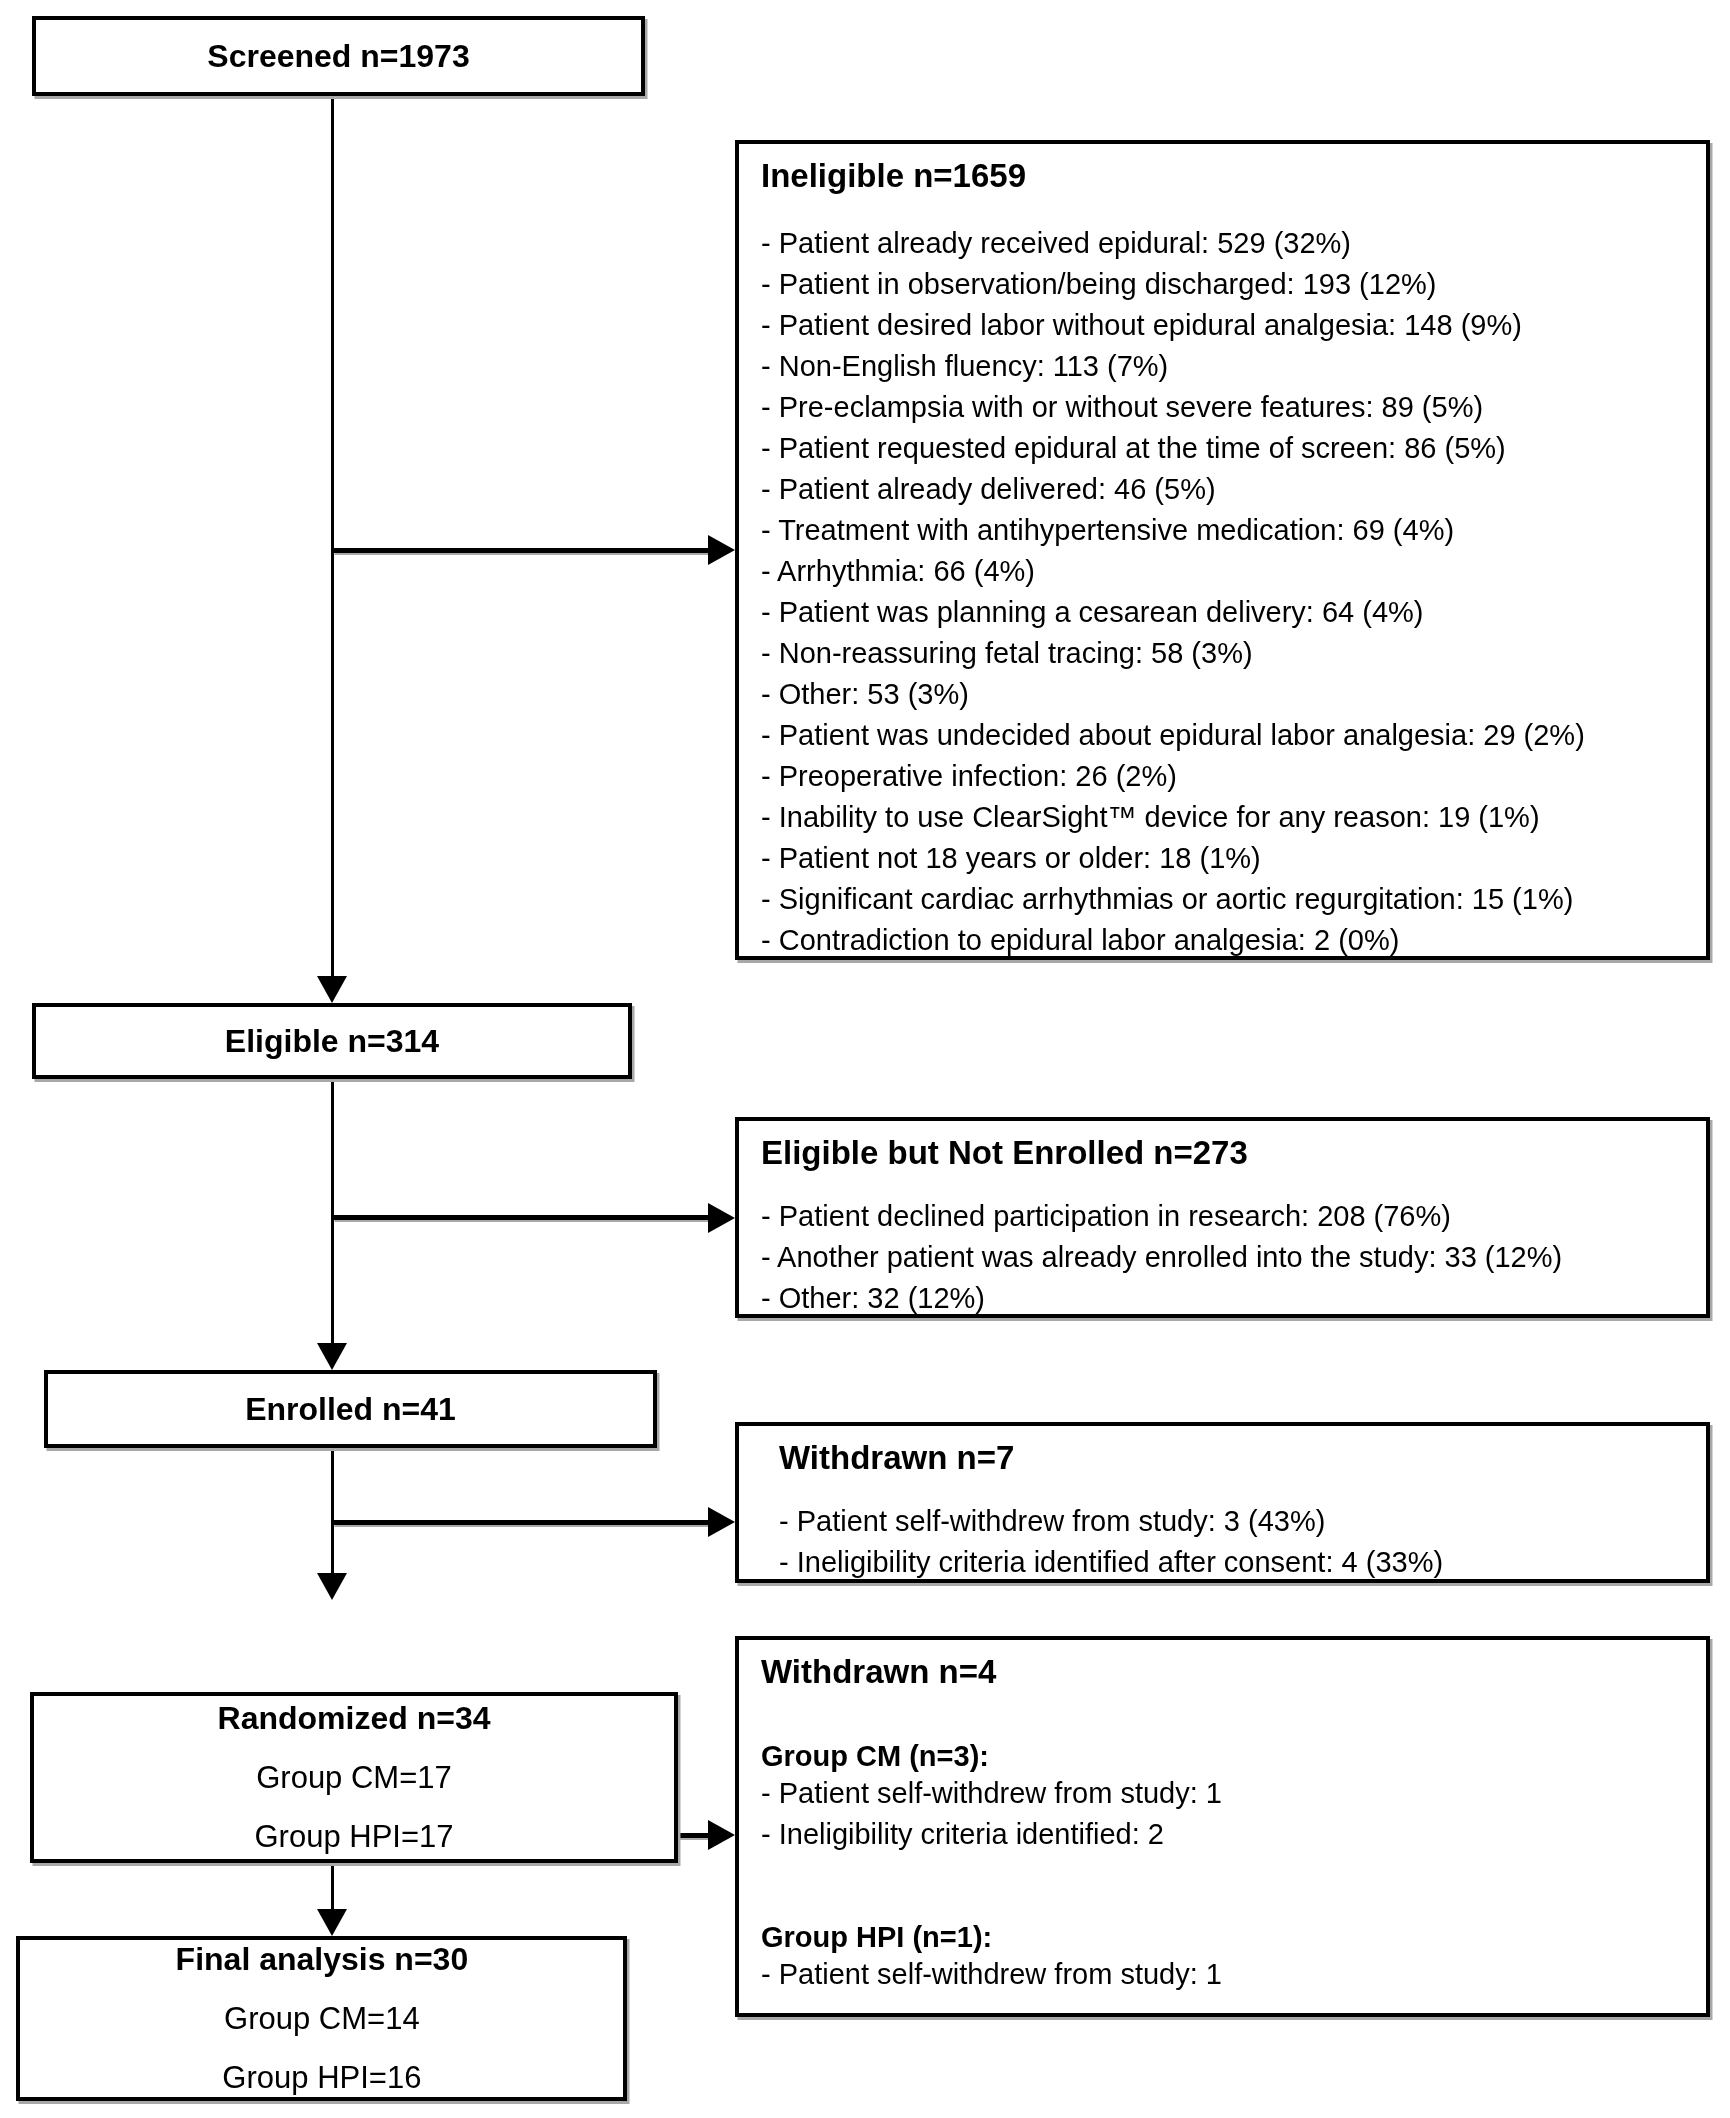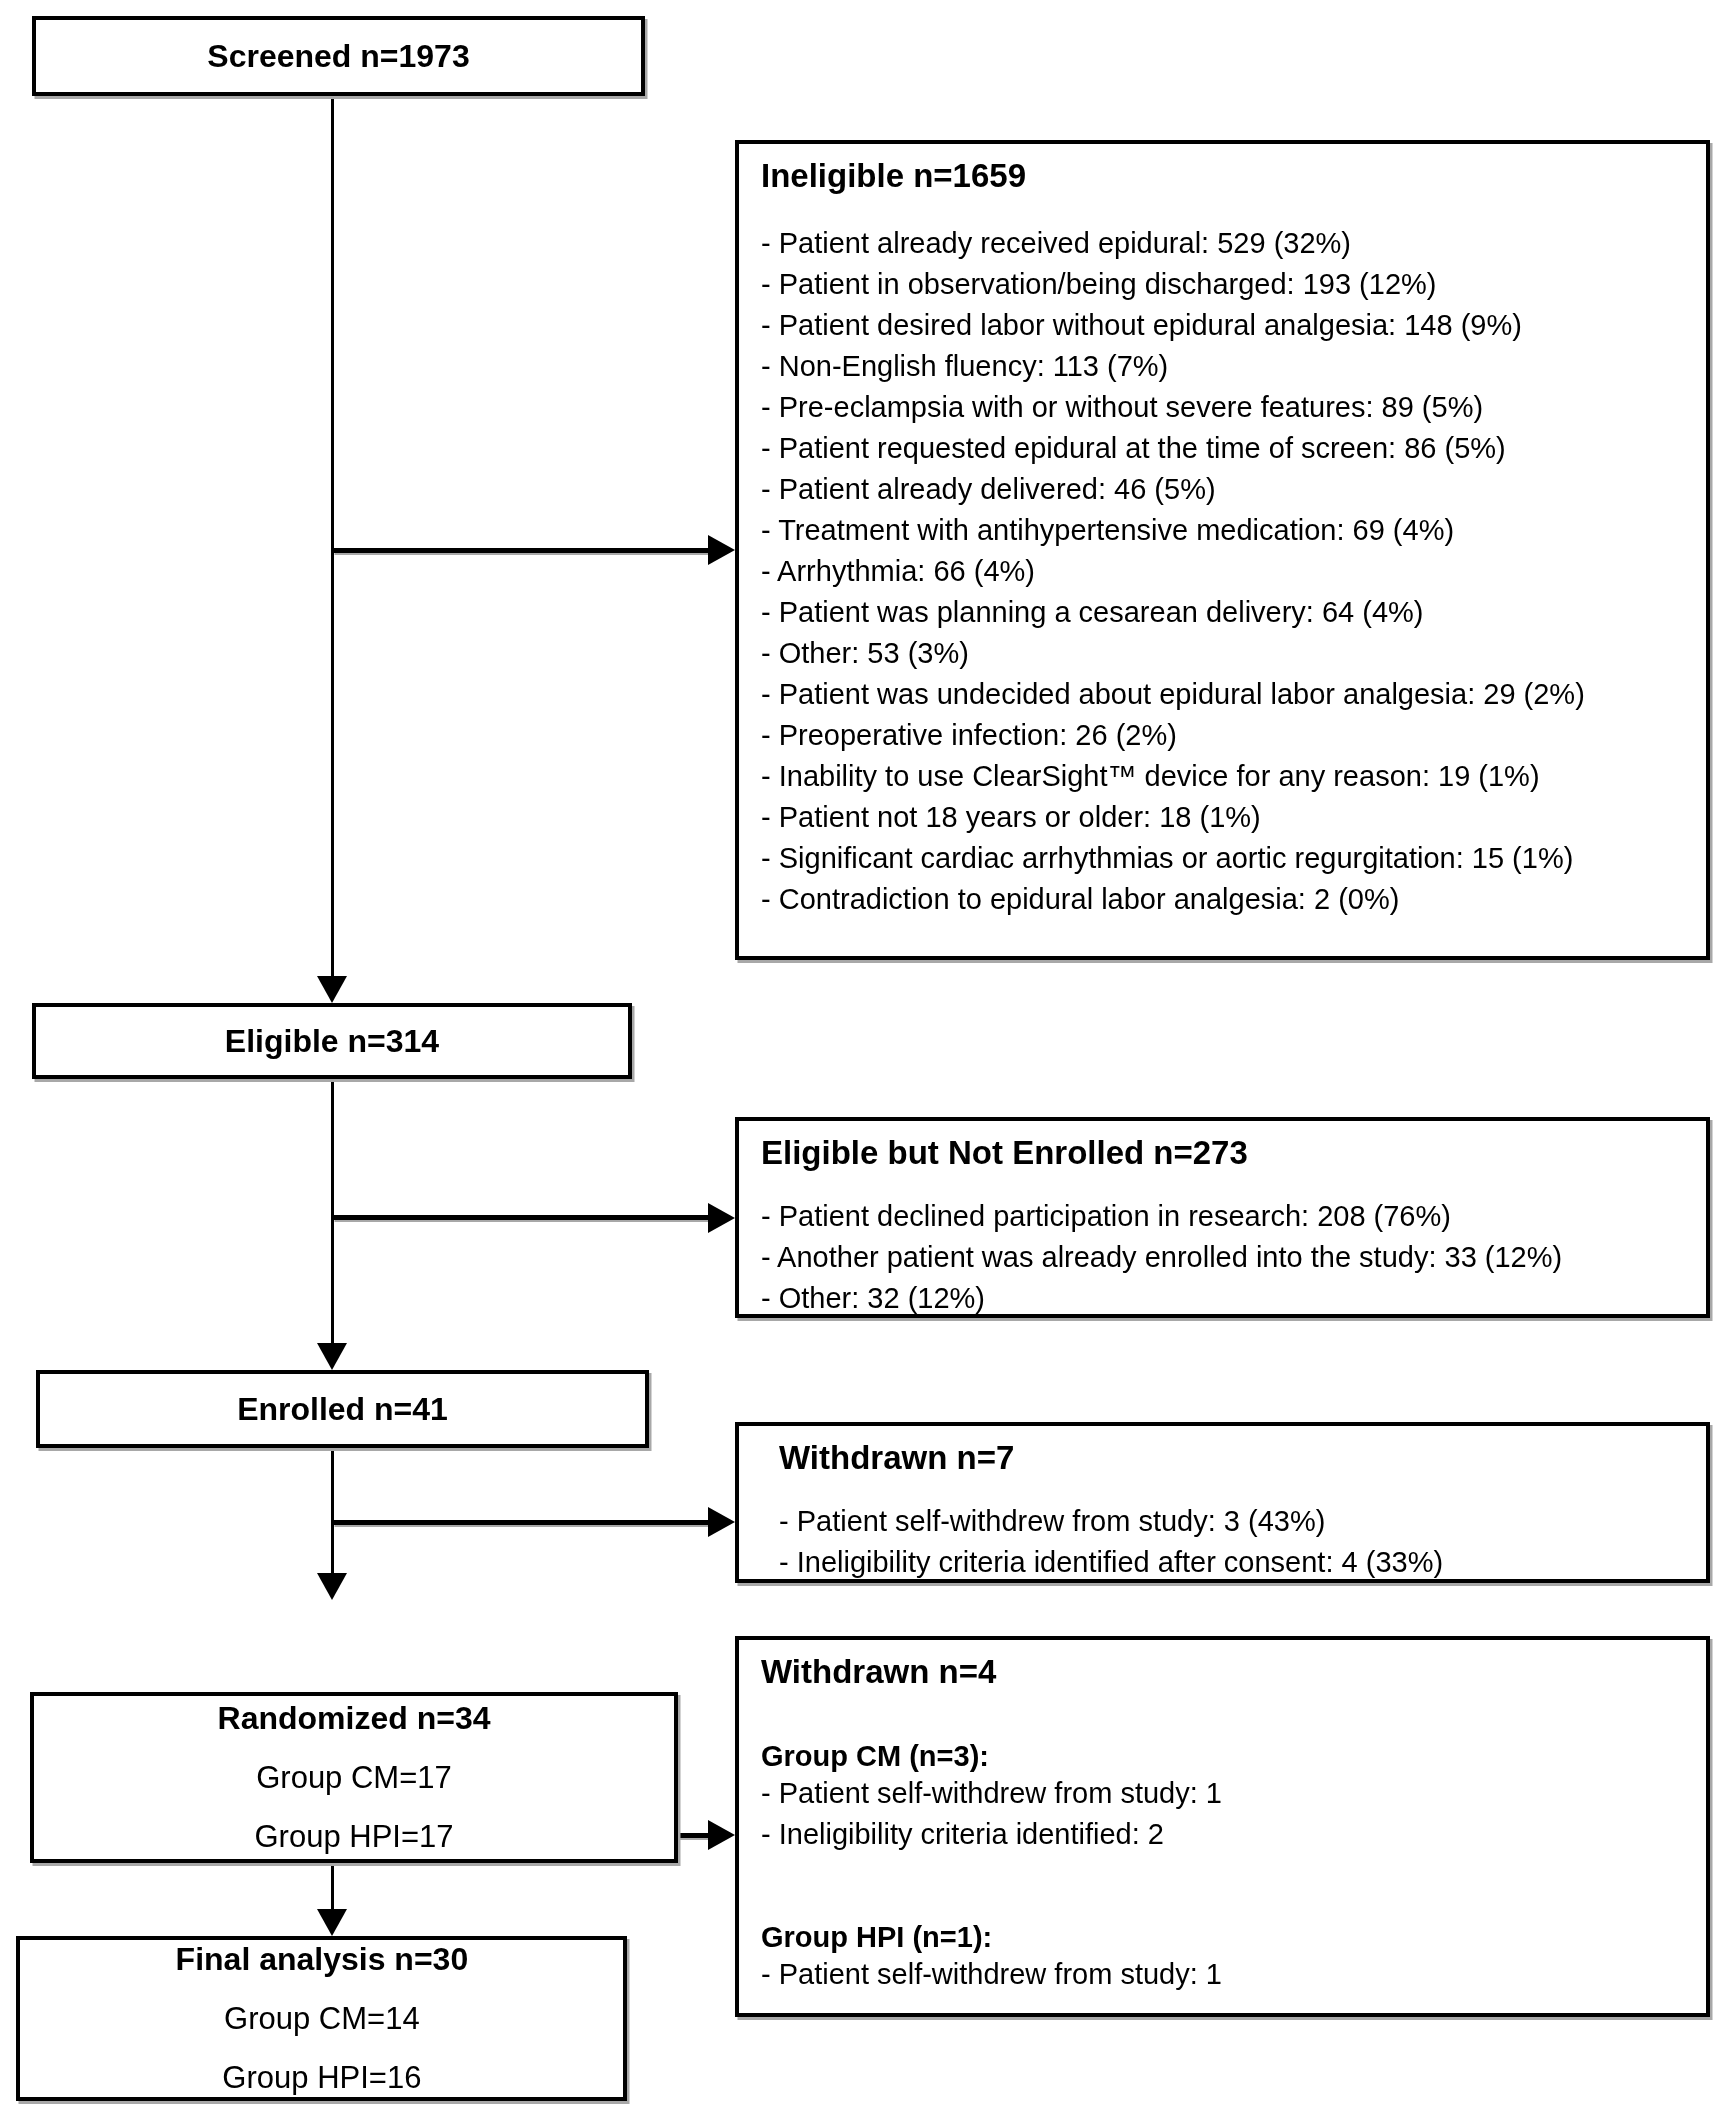--- a/index.html
+++ b/index.html
@@ -114,21 +114,21 @@
   <div class="arrow-right" style="left:708px; top:1820px;"></div>
 
   <div class="node left-node" style="left:32px; top:16px; width:613px; height:80px;">
     <div class="box-title">Screened n=1973</div>
   </div>
 
   <div class="node left-node" style="left:32px; top:1003px; width:600px; height:76px;">
     <div class="box-title">Eligible n=314</div>
   </div>
 
-  <div class="node left-node" style="left:36px; top:1370px; width:613px; height:78px;">
+  <div class="node left-node" style="left:44px; top:1370px; width:613px; height:78px;">
     <div class="box-title">Enrolled n=41</div>
   </div>
 
   <div class="node left-node" style="left:30px; top:1692px; width:648px; height:171px;">
     <div class="box-title">Randomized n=34</div>
     <div class="sub-line">Group CM=17</div>
     <div class="sub-line">Group HPI=17</div>
   </div>
 
   <div class="node left-node" style="left:16.4px; top:1936px; width:611px; height:165px;">
@@ -142,20 +142,21 @@
     <div class="item">- Patient already received epidural: 529 (32%)</div>
     <div class="item">- Patient in observation/being discharged: 193 (12%)</div>
     <div class="item">- Patient desired labor without epidural analgesia: 148 (9%)</div>
     <div class="item">- Non-English fluency: 113 (7%)</div>
     <div class="item">- Pre-eclampsia with or without severe features: 89 (5%)</div>
     <div class="item">- Patient requested epidural at the time of screen: 86 (5%)</div>
     <div class="item">- Patient already delivered: 46 (5%)</div>
     <div class="item">- Treatment with antihypertensive medication: 69 (4%)</div>
     <div class="item">- Arrhythmia: 66 (4%)</div>
     <div class="item">- Patient was planning a cesarean delivery: 64 (4%)</div>
+    <div class="item">- Non-reassuring fetal tracing: 58 (3%)</div>
     <div class="item">- Other: 53 (3%)</div>
     <div class="item">- Patient was undecided about epidural labor analgesia: 29 (2%)</div>
     <div class="item">- Preoperative infection: 26 (2%)</div>
     <div class="item">- Inability to use ClearSight™ device for any reason: 19 (1%)</div>
     <div class="item">- Patient not 18 years or older: 18 (1%)</div>
     <div class="item">- Significant cardiac arrhythmias or aortic regurgitation: 15 (1%)</div>
     <div class="item">- Contradiction to epidural labor analgesia: 2 (0%)</div>
   </div>
 
   <div class="node side-node" style="left:735px; top:1117px; width:975px; height:201px;">

